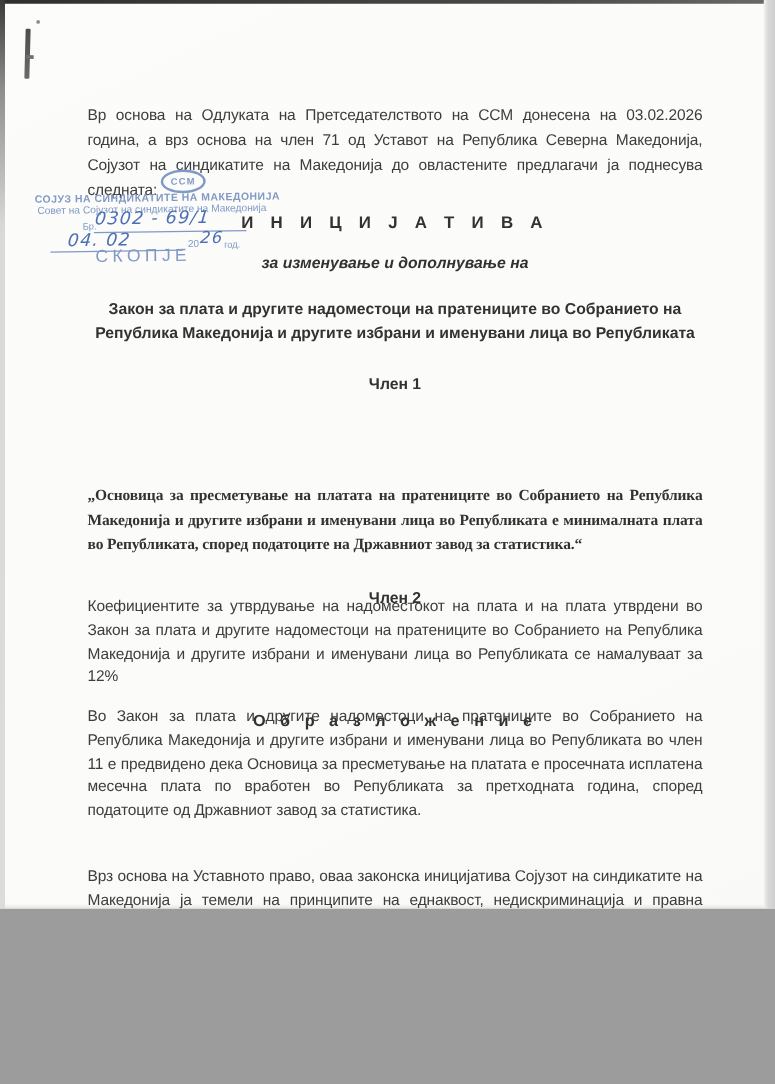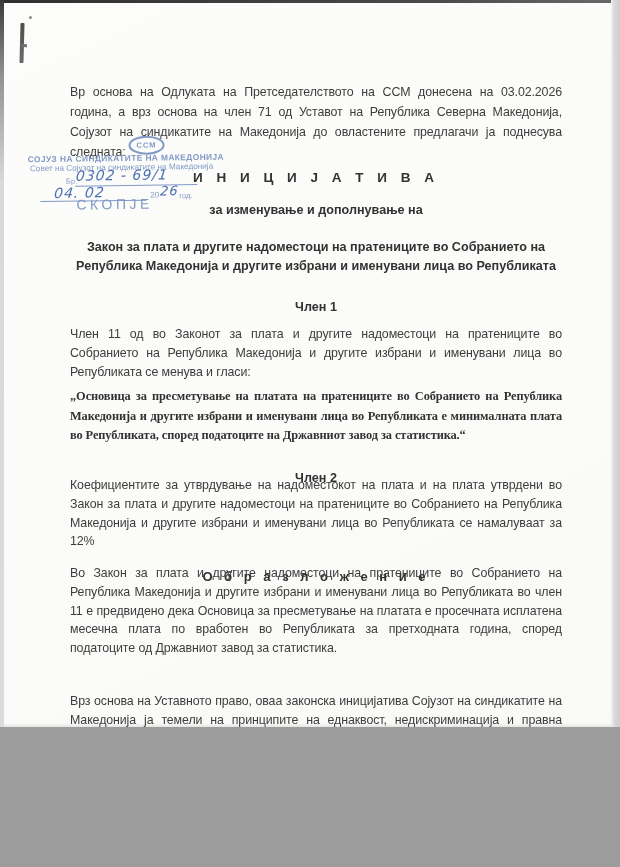--- a/index.html
+++ b/index.html
@@ -23,21 +23,21 @@
   .staple:after{content:"";position:absolute;left:1px;top:21px;width:6px;height:3px;background:#6f6f6f;}
   .staple-dot{position:absolute;left:29px;top:16px;width:3px;height:3px;background:#8b8b8b;border-radius:50%;}
 
   .block{position:absolute;left:70px;width:492px;}
   .body-text{font-size:12.4px;line-height:20px;text-align:justify;letter-spacing:-0.1px;}
   .tight{line-height:18.6px;}
   .center{text-align:center;}
   .bold{font-weight:700;color:#323232;}
 
   .doc-title{top:161px;font-size:13.5px;letter-spacing:5px;}
-  .doc-subtitle{top:193px;font-size:12.6px;}
+  .doc-subtitle{top:193px;font-size:12.6px;font-style:italic;}
   .law-title{top:228px;font-size:12.6px;line-height:19px;}
   .h-clen1{top:287px;font-size:12.6px;}
   .p-clen1{top:313px;}
   .p-quote{top:375px;line-height:19.5px;font-family:Liberation Serif, serif;}
   .h-clen2{top:439px;font-size:12.6px;margin-top:32px;}
   .p-clen2{top:464px;}
   .h-obraz{top:556px;font-size:13px;letter-spacing:4px;}
   .p-obraz1{top:552px;}
   .p-obraz2{top:680px;}
   .page-num{position:absolute;left:548px;top:749px;font-size:12px;color:#4a4a4a;}
@@ -87,21 +87,20 @@
     <div class="stamp-year-value hand">26</div>
     <div class="stamp-year-suffix">год.</div>
     <div class="stamp-city">СКОПЈЕ</div>
   </div>
 
   <h1 class="block center bold doc-title">И Н И Ц И Ј А Т И В А</h1>
   <h2 class="block center bold doc-subtitle">за изменување и дополнување на</h2>
   <h2 class="block center bold law-title">Закон за плата и другите надоместоци на пратениците во Собранието на Република Македонија и другите избрани и именувани лица во Републиката</h2>
 
   <h3 class="block center bold h-clen1">Член 1</h3>
-  <p class="block body-text tight p-clen1">Член 11 од во Законот за плата и другите надоместоци на пратениците во Собранието на Република Македонија и другите избрани и именувани лица во Републиката се менува и гласи:</p>
   <p class="block body-text bold p-quote">„Основица за пресметување на платата на пратениците во Собранието на Република Македонија и другите избрани и именувани лица во Републиката е минималната плата во Републиката, според податоците на Државниот завод за статистика.“</p>
 
   <h3 class="block center bold h-clen2">Член 2</h3>
   <p class="block body-text tight p-clen2">Коефициентите за утврдување на надоместокот на плата и на плата утврдени во Закон за плата и другите надоместоци на пратениците во Собранието на Република Македонија и другите избрани и именувани лица во Републиката се намалуваат за 12%</p>
 
   <h3 class="block center bold h-obraz">О б р а з л о ж е н и е</h3>
   <p class="block body-text tight p-obraz1">Во Закон за плата и другите надоместоци на пратениците во Собранието на Република Македонија и другите избрани и именувани лица во Републиката во член 11 е предвидено дека Основица за пресметување на платата е просечната исплатена месечна  плата по вработен во Републиката за претходната година, според податоците од Државниот завод за статистика.</p>
   <p class="block body-text tight p-obraz2">Врз основа на Уставното право, оваа законска иницијатива Сојузот на синдикатите на Македонија ја темели на принципите на еднаквост, недискриминација и правна сигурност за сите граѓани содржани во Уставот како највисок акт во државата, како и во</p>
 
   <div class="page-num">1</div>

